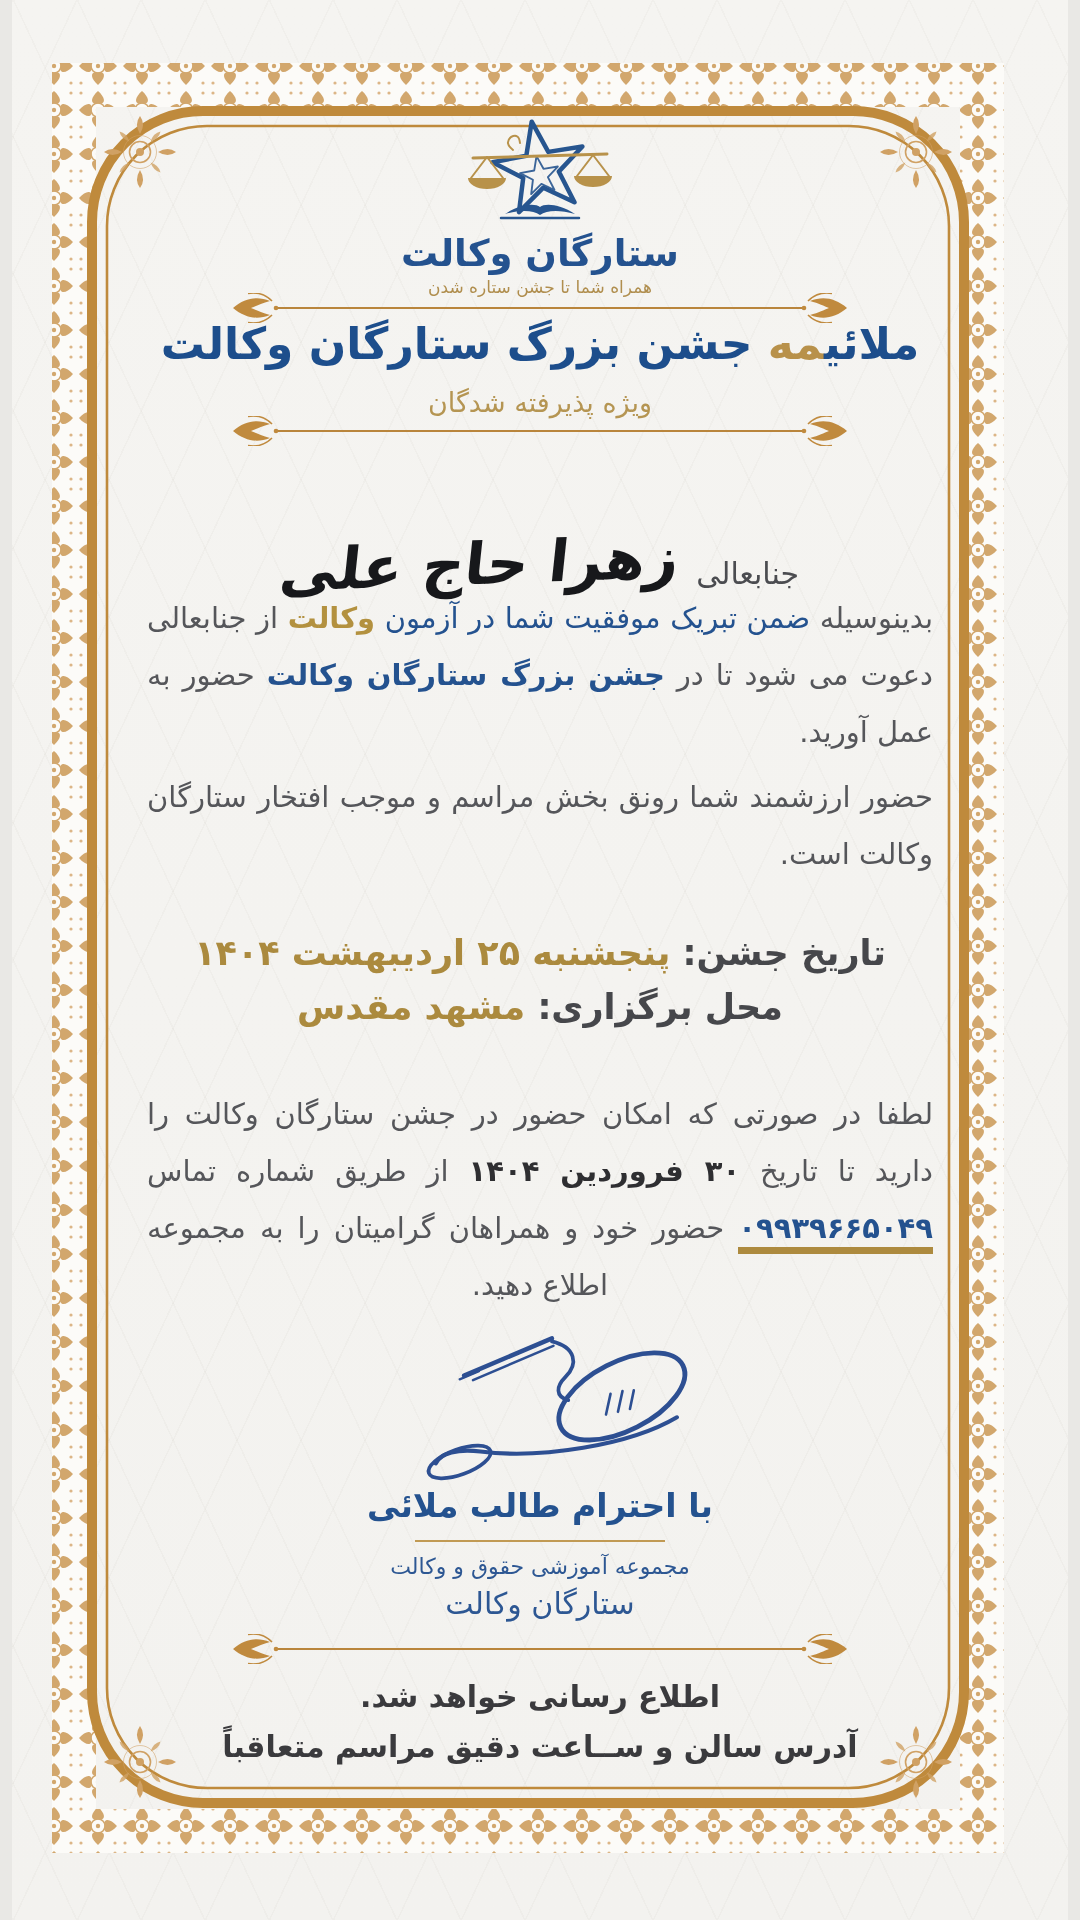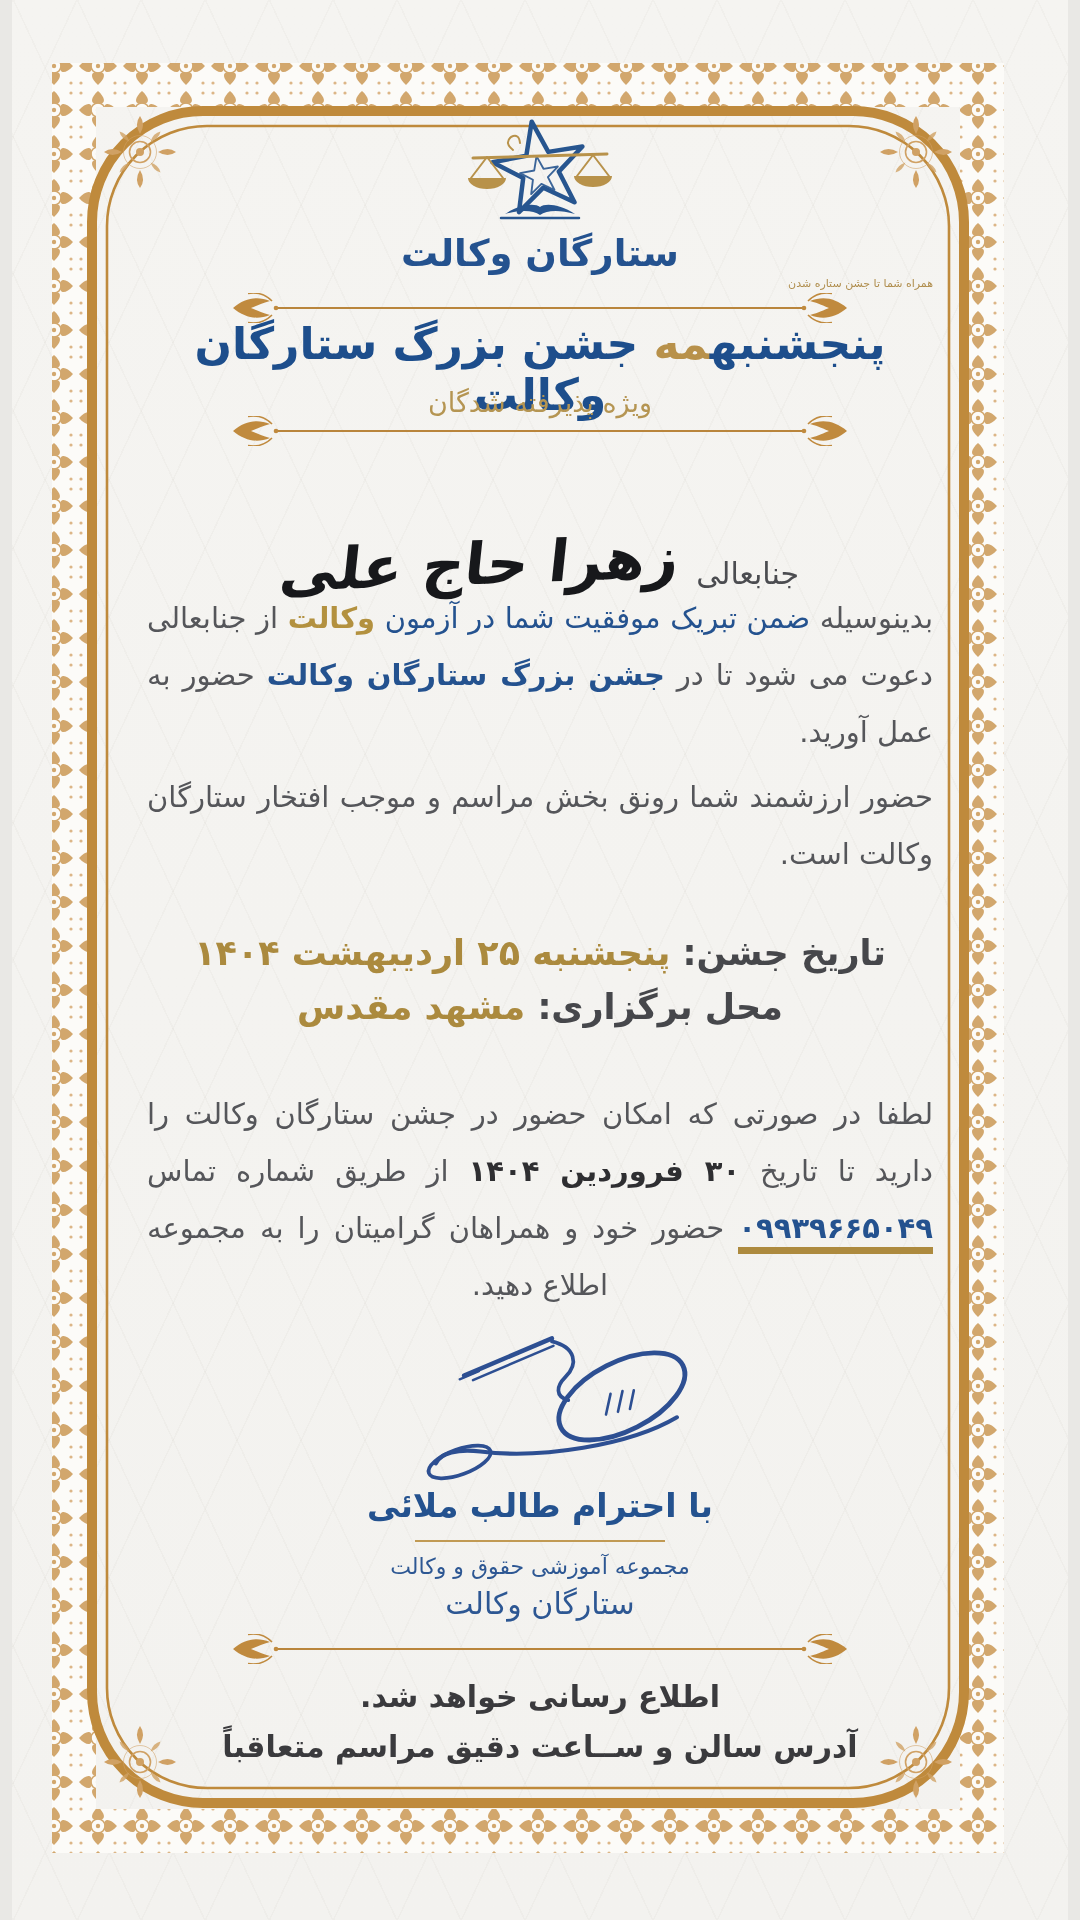--- a/index.html
+++ b/index.html
@@ -10,21 +10,21 @@
       repeating-linear-gradient(65deg, rgba(125,115,95,.04) 0 1.5px, transparent 1.5px 58px),
       linear-gradient(#f5f4f1,#f3f2ef);
     font-family:"DejaVu Sans","Liberation Sans",sans-serif;
     direction:rtl;
   }
   .frame{position:absolute;inset:0;pointer-events:none;}
   .content{position:absolute;left:135px;right:135px;top:0;bottom:0;}
   .abs{position:absolute;left:0;right:0;}
   .center{text-align:center;}
   .brand-name{font-size:37px;font-weight:bold;color:#24528f;letter-spacing:.5px;}
-  .tagline{font-size:11px;color:#b08e4e;letter-spacing:2px;text-align:right;}
+  .tagline{font-size:17px;color:#b08e4e;letter-spacing:2px;}
   .main-title{font-size:44px;font-weight:bold;color:#1d4e8c;}
   .main-title .gold{color:#b8914a;text-align:center;}
   .subtitle{font-size:27px;color:#b59552;letter-spacing:1px;}
   .recipient{display:flex;justify-content:center;align-items:baseline;gap:18px;}
   .recipient .prefix{font-size:30px;color:#4b4c50;}
   .recipient .name{font-size:58px;font-weight:bold;color:#17181b;display:inline-block;transform:skewX(-8deg) rotate(-2deg);}
   .paras{line-height:57px;font-size:29px;color:#55565a;text-align:justify;}
   .paras p{margin:0 0 8px 0;}
   .paras .blue{color:#24528f;}
   .paras .blue-b{color:#24528f;font-weight:bold;}
@@ -120,21 +120,21 @@
     <div class="abs center tagline" style="top:277px;">همراه شما تا جشن ستاره شدن</div>
 
     <div class="abs" style="top:293px;">
       <svg class="divider" width="620" height="30" viewBox="0 0 620 30">
         <line x1="44" y1="15" x2="576" y2="15" stroke="#b9853c" stroke-width="2"></line>
         <use href="#fin"></use>
         <use href="#fin" transform="translate(620,0) scale(-1,1)"></use>
       </svg>
     </div>
 
-    <div class="abs center main-title" style="top:318px;"><span>پنجشنبه</span><span class="gold">مه</span><span> جشن بزرگ ستارگان وکالت</span></div>
+    <div class="abs center main-title" style="top:318px;"><span>ملائی</span><span class="gold">مه</span><span> جشن بزرگ ستارگان وکالت</span></div>
     <div class="abs center subtitle" style="top:387px;">ویژه پذیرفته شدگان</div>
 
     <div class="abs" style="top:416px;">
       <svg class="divider" width="620" height="30" viewBox="0 0 620 30">
         <line x1="44" y1="15" x2="576" y2="15" stroke="#b9853c" stroke-width="2"></line>
         <use href="#fin"></use>
         <use href="#fin" transform="translate(620,0) scale(-1,1)"></use>
       </svg>
     </div>
 

